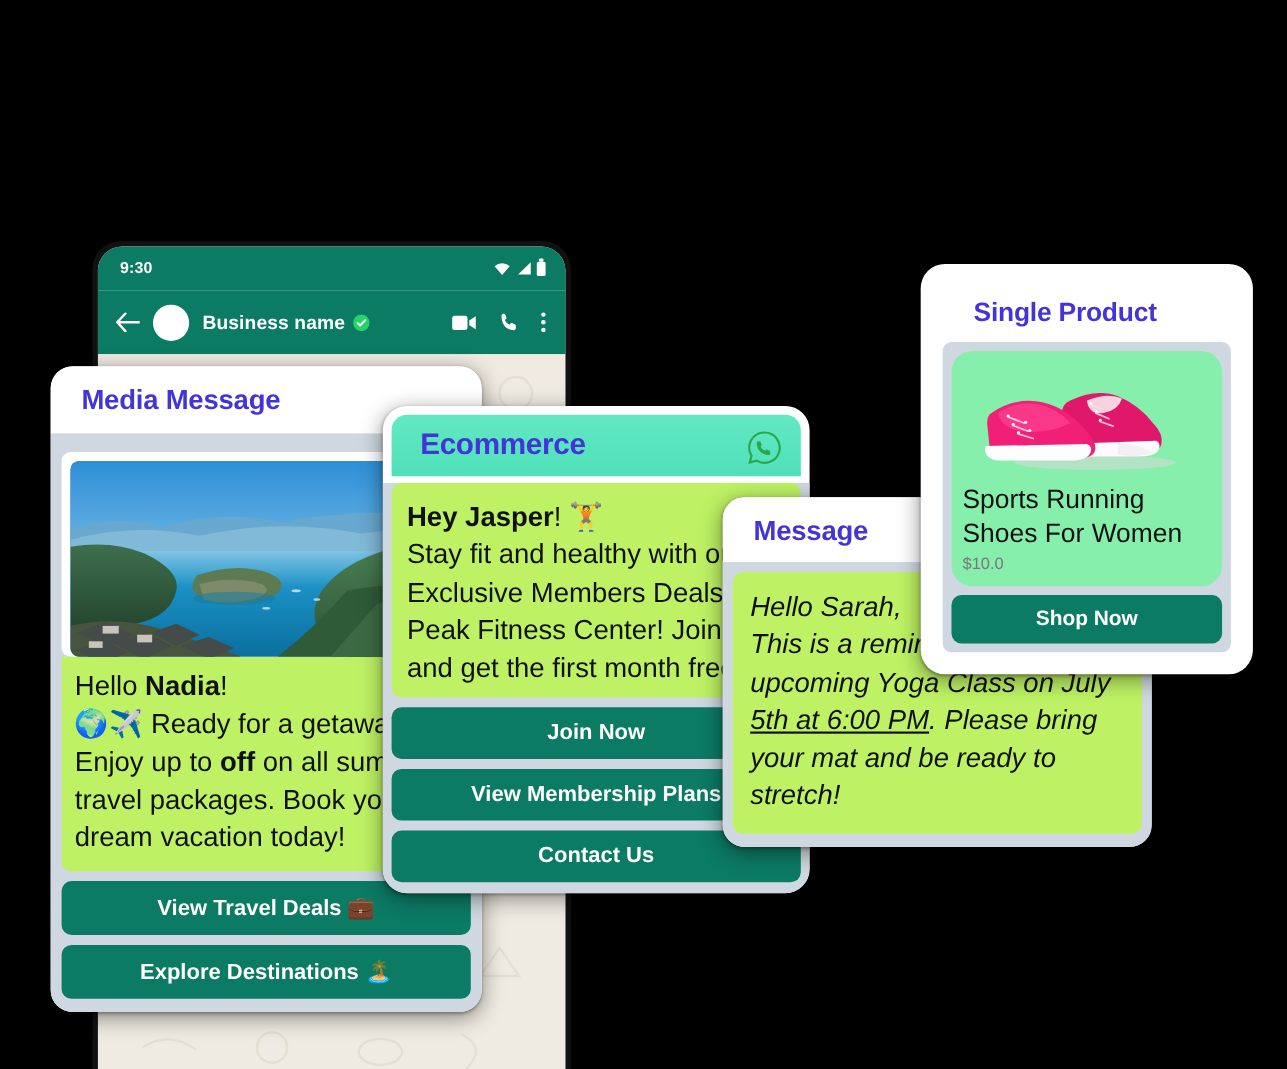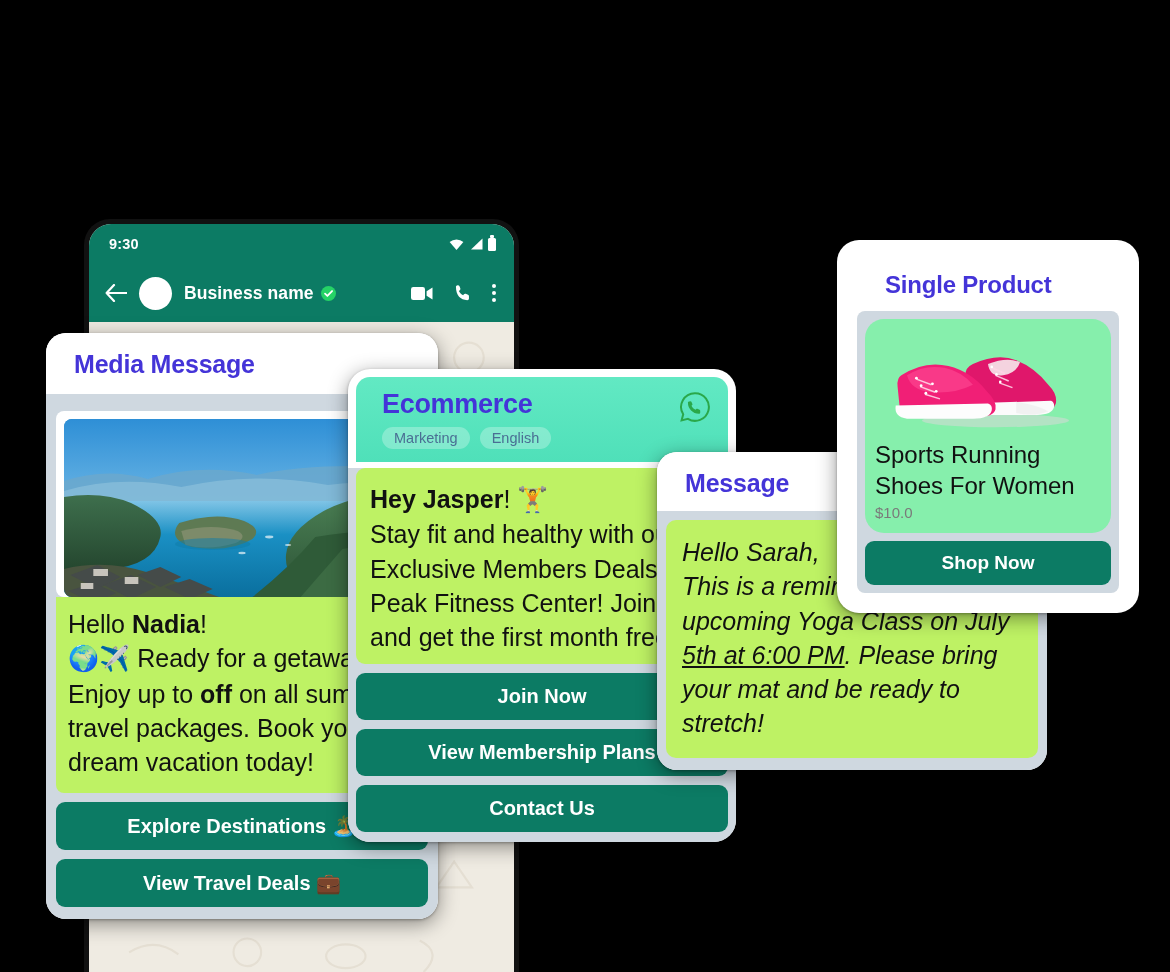--- a/index.html
+++ b/index.html
@@ -286,32 +286,28 @@
               <ellipse cx="214" cy="126" rx="3" ry="1.1"></ellipse>
             <ellipse cx="170" cy="134" rx="3.5" ry="1.2"></ellipse>
           </g>
         </svg>
       </div>
       <div class="bubble">
         <span>Hello <b>Nadia</b>!</span><br>
         <span class="emoji">🌍✈️</span>
         <span> Ready for a getaway? Enjoy up to <b>off</b> on all summer travel packages. Book your dream vacation today!</span>
       </div>
+      <div class="btn">View Travel Deals 💼</div>
       <div class="btn">Explore Destinations 🏝️</div>
-      <div class="btn">View Travel Deals 💼</div>
     </div>
   </div>
 
   <div class="card" id="card-ecom">
     <div class="ecom-head">
       <h2>Ecommerce</h2>
-      <div class="chips">
-        <span class="chip">Marketing</span>
-        <span class="chip">English</span>
-      </div>
       <svg class="wa-logo" viewBox="0 0 34 34">
         <path d="M17 3.2A13.8 13.8 0 0 0 5.2 24.3L3.6 30.4l6.3-1.6A13.8 13.8 0 1 0 17 3.2Z" fill="none" stroke="#2aa84a" stroke-width="2"></path>
         <path d="M12.5 11.2c.4 0 .7.2.9.6l1 2.2c.2.4.1.8-.2 1.1l-.7.7c.8 1.8 2.3 3.2 4.1 4l.7-.8c.3-.3.7-.4 1.1-.2l2.2 1c.4.2.6.5.6.9v1.7c0 .7-.6 1.3-1.3 1.3-6.1 0-11-5-11-11 0-.7.6-1.3 1.3-1.3Z" fill="#2aa84a"></path>
       </svg>
     </div>
     <div class="card-body">
       <div class="bubble">
         <span><b>Hey Jasper</b>! <span class="emoji">🏋️</span></span><br>
         <span>Stay fit and healthy with our Exclusive Members Deals at Peak Fitness Center! Join now and get the first month free.</span>
       </div>

